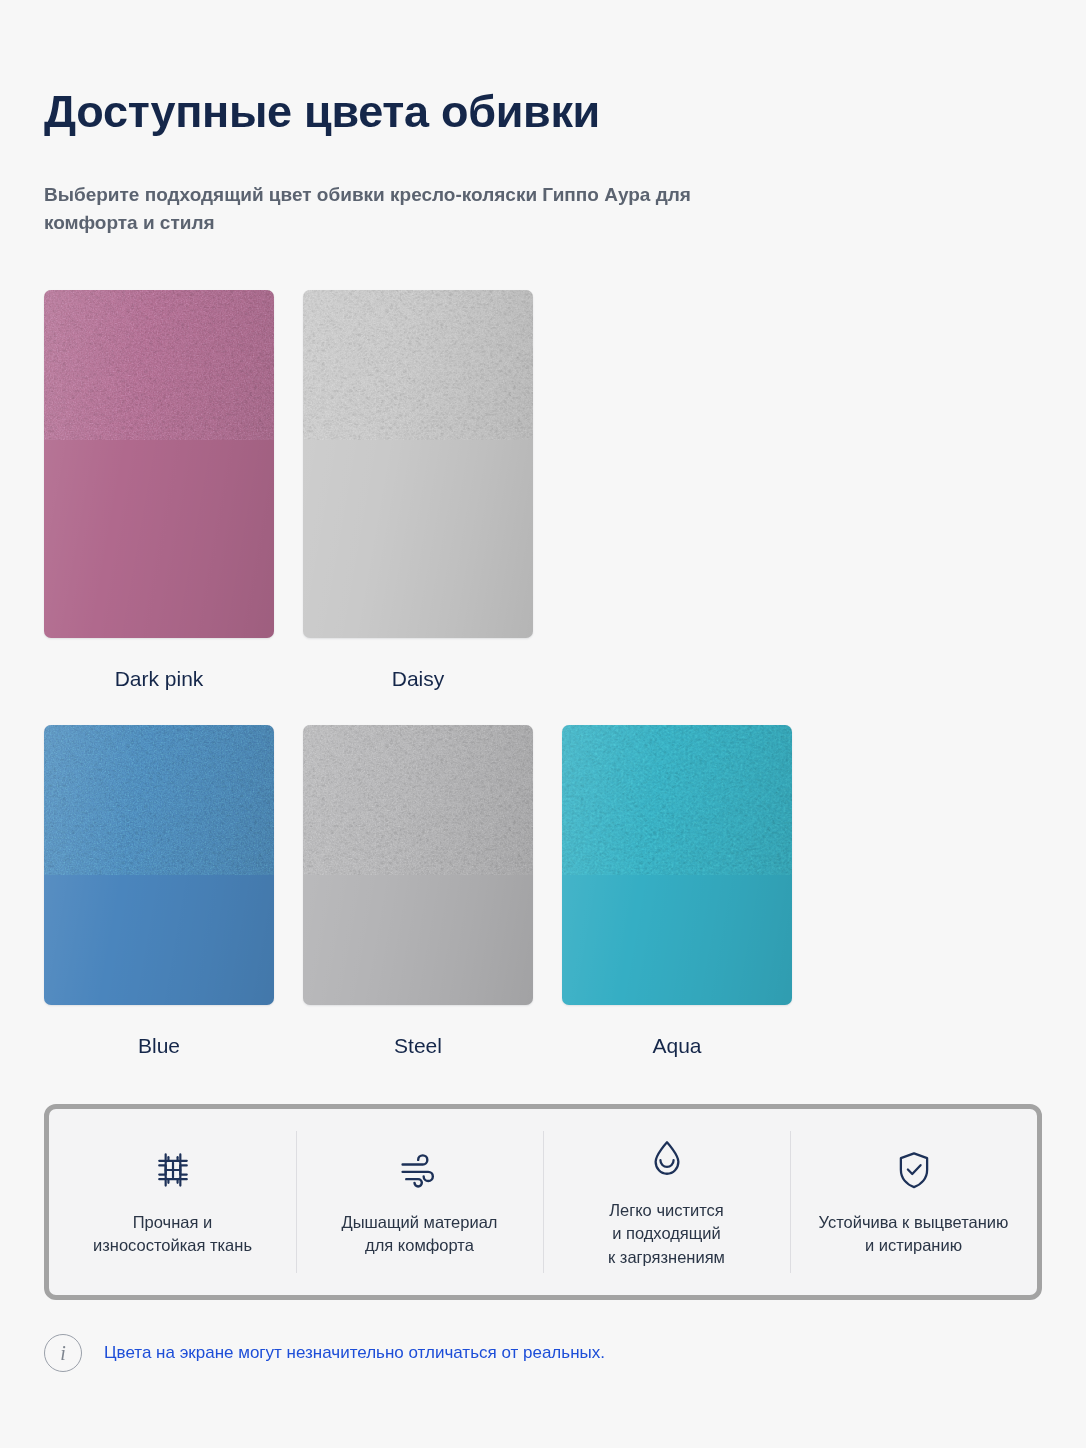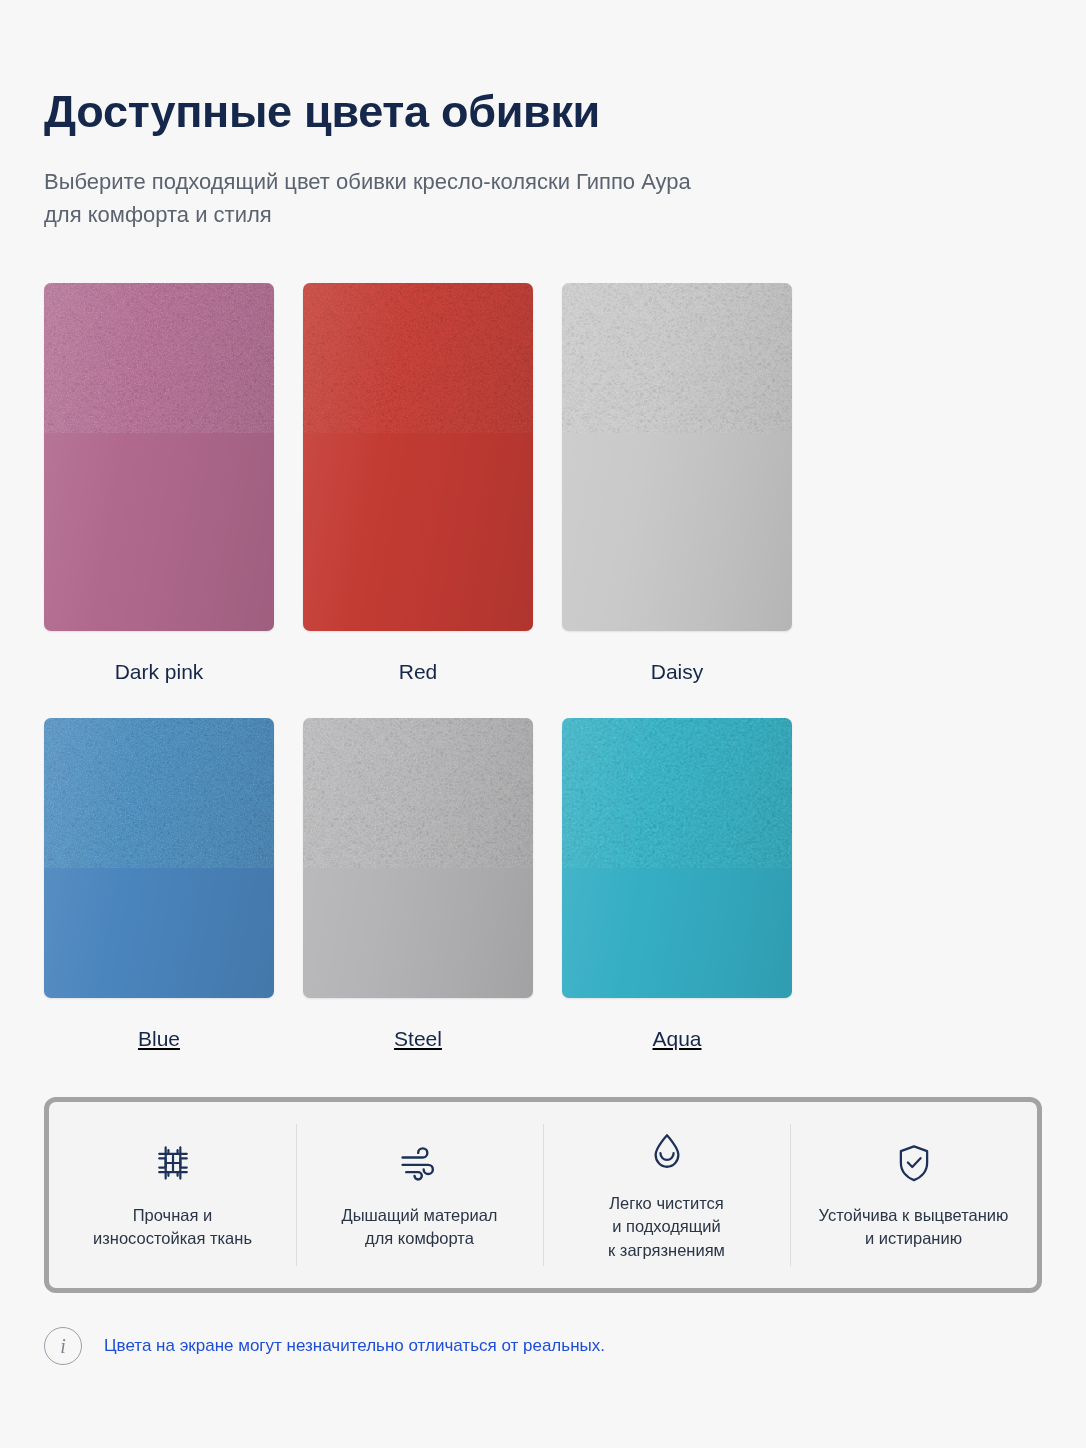--- a/index.html
+++ b/index.html
@@ -25,23 +25,23 @@
 
   .page-title {
     font-size: 45px;
     font-weight: 700;
     color: #15274a;
     letter-spacing: -0.3px;
     line-height: 1.08;
   }
 
   .page-subtitle {
-    margin-top: 28px;
-    font-size: 22px;
-    font-weight: 400;
+    margin-top: 44px;
+    font-size: 19px;
+    font-weight: 700;
     color: #5b6370;
     line-height: 1.5;
     max-width: 660px;
   }
 
   
   .swatch-grid {
     margin-top: 52px;
     display: grid;
     grid-template-columns: repeat(4, 230px);
@@ -89,21 +89,21 @@
   .swatch-label {
     margin-top: 28px;
     font-size: 21px;
     color: #15274a;
     text-align: center;
     line-height: 1.2;
   }
 
   
   .row2 .swatch-chip { height: 280px; }
-  .row2 { margin-top: 34px; text-decoration: underline; }
+  .row2 { margin-top: 34px; }
 
   
   .features-panel {
     margin-top: 46px;
     height: 196px;
     background: #f4f4f5;
     border: 5px solid #a3a3a3;
     border-radius: 12px;
     display: grid;
     grid-template-columns: repeat(4, 1fr);
@@ -193,32 +193,20 @@
         <div class="swatch-chip" style="background: rgb(176, 105, 141);">
           <svg class="tex" preserveAspectRatio="none">
             <rect width="100%" height="100%" filter="url(#fabricNoise)"></rect>
           </svg>
           <svg class="tex2" preserveAspectRatio="none">
             <rect width="100%" height="100%" filter="url(#fabricNoise2)"></rect>
           </svg>
           <div class="shade"></div>
         </div>
         <div class="swatch-label">Dark pink</div>
-      </div>
-      <div class="swatch-cell">
-        <div class="swatch-chip" style="background: rgb(195, 59, 51);">
-          <svg class="tex" preserveAspectRatio="none">
-            <rect width="100%" height="100%" filter="url(#fabricNoise)"></rect>
-          </svg>
-          <svg class="tex2" preserveAspectRatio="none">
-            <rect width="100%" height="100%" filter="url(#fabricNoise2)"></rect>
-          </svg>
-          <div class="shade"></div>
-        </div>
-        <div class="swatch-label">Red</div>
       </div>
       <div class="swatch-cell">
         <div class="swatch-chip" style="background: rgb(201, 201, 201);">
           <svg class="tex" preserveAspectRatio="none">
             <rect width="100%" height="100%" filter="url(#fabricNoise)"></rect>
           </svg>
           <svg class="tex2" preserveAspectRatio="none">
             <rect width="100%" height="100%" filter="url(#fabricNoise2)"></rect>
           </svg>
           <div class="shade"></div>

